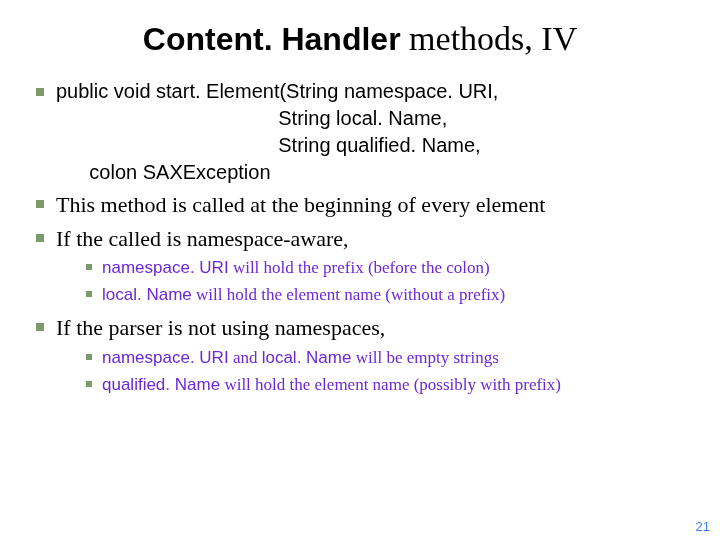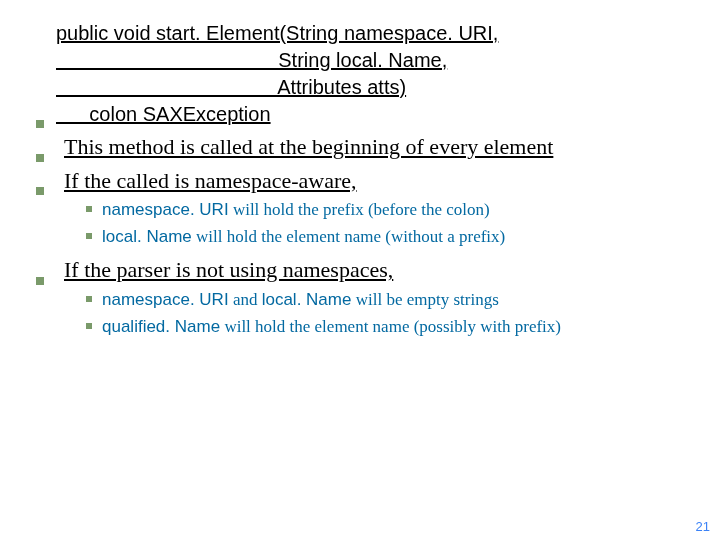--- a/index.html
+++ b/index.html
@@ -38,35 +38,33 @@
     width: 6px;
     height: 6px;
     margin-right: 10px;
   }
   ul { list-style: none; }
   .lvl1 {
     padding-left: 6px;
   }
   .lvl1 > li {
     display: flex;
-    align-items: flex-end;
+    align-items: flex-start;
     margin-bottom: 4px;
-    text-decoration: underline;
   }
   .lvl1 > li .b1txt {
     font-family: Verdana, Arial, sans-serif;
     font-size: 20px;
     line-height: 1.35;
     color: #000;
     flex: 1;
   }
   .lvl1 > li .b1txt.serif {
     font-family: "Times New Roman", Times, serif;
     font-size: 22px;
-    margin-left: 8px;
   }
   .lvl1 > li > .bullet-sq {
     margin-top: 10px;
   }
   .lvl2 {
     padding-left: 56px;
     margin-top: 4px;
     margin-bottom: 6px;
   }
   .lvl2 > li {
@@ -74,21 +72,21 @@
     align-items: flex-start;
     margin-bottom: 4px;
   }
   .lvl2 > li > .bullet-sq {
     margin-top: 7px;
   }
   .lvl2 .b2txt {
     font-family: "Times New Roman", Times, serif;
     font-size: 17px;
     line-height: 1.35;
-    color: #0369a1;
+    color: #6d28d9;
     flex: 1;
   }
   .code {
     font-family: Verdana, Arial, sans-serif;
   }
   .indent-block {
     white-space: pre;
     font-family: Verdana, Arial, sans-serif;
     font-size: 20px;
     line-height: 1.35;
@@ -99,29 +97,32 @@
     bottom: 6px;
     font-family: Arial, sans-serif;
     font-size: 13px;
     color: #3b82f6;
   }
 </style>
 </head>
 <body>
 
 <div class="slide">
+  <h1 class="title">
+    <span class="tcode">Content. Handler</span><span> methods, IV</span>
+  </h1>
 
   <ul class="lvl1">
 
     <li>
       <span class="bullet-sq"></span>
       <div class="b1txt">
         <div class="indent-block">public void start. Element(String namespace. URI,</div>
         <div class="indent-block">                                        String local. Name,</div>
-        <div class="indent-block">                                        Attributes atts)</div>
+        <div class="indent-block">                                        String qualified. Name,</div>
         <div class="indent-block">      colon SAXException</div>
       </div>
     </li>
 
     <li>
       <span class="bullet-sq"></span>
       <div class="b1txt serif">This method is called at the beginning of every element</div>
     </li>
 
     <li>

